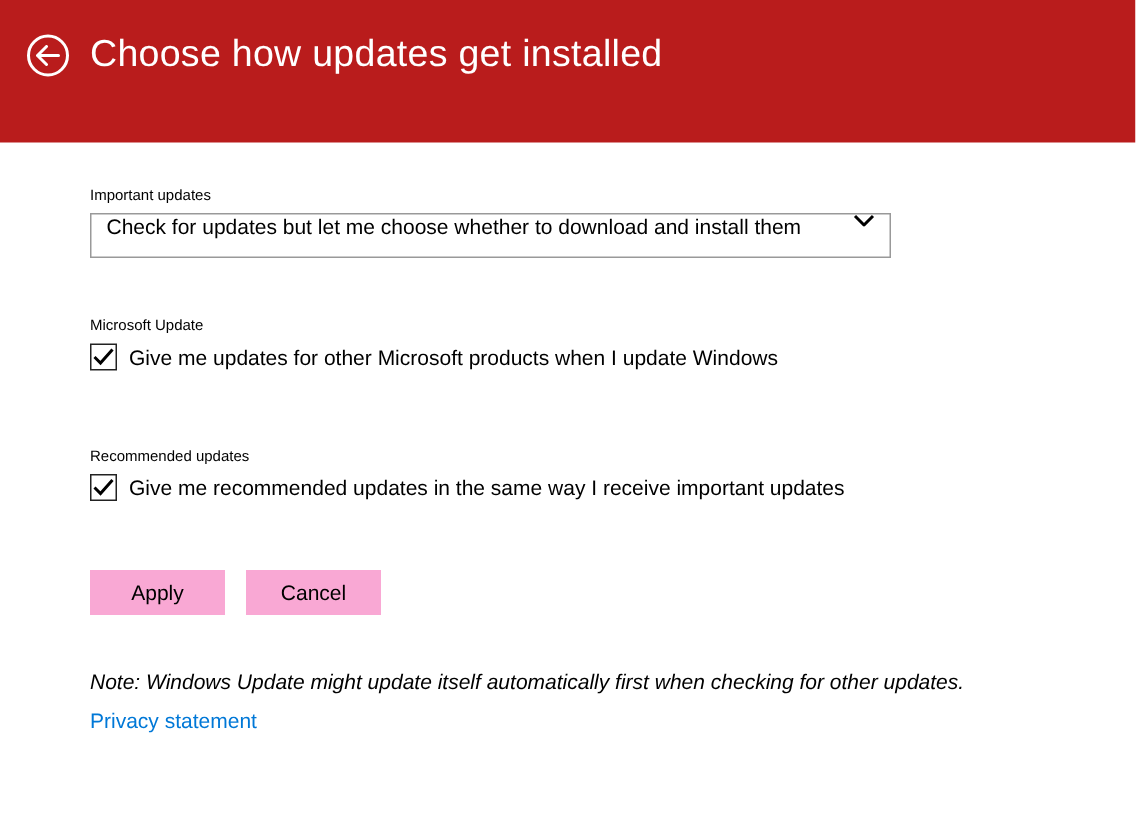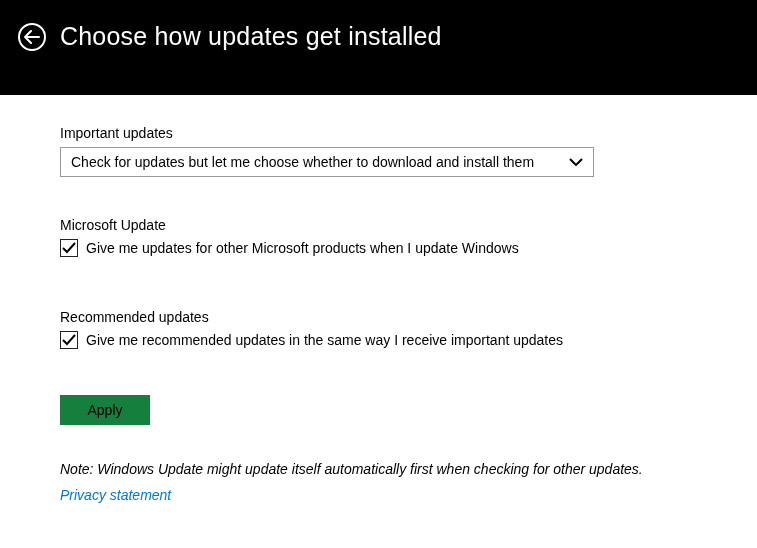--- a/index.html
+++ b/index.html
@@ -8,21 +8,21 @@
       padding: 0;
       font-family: "Segoe UI", Tahoma, sans-serif;
       font-size: 14px;
       color: #000;
       background: #fff;
       width: 757px;
       height: 548px;
       overflow: hidden;
     }
     .header {
-      background: #000000;
+      background: #b91c1c;
       color: #fff;
       height: 95px;
       display: flex;
       align-items: center;
       padding-left: 18px;
       padding-bottom: 22px;
     }
     .back-btn {
       width: 28px;
       height: 28px;
@@ -38,29 +38,29 @@
     .title {
       font-size: 25px;
       font-weight: 300;
       margin-left: 14px;
       letter-spacing: 0.2px;
     }
     .content {
       padding: 30px 60px 0 60px;
     }
     .section-label {
-      font-size: 14px;
+      font-size: 10px;
       margin-bottom: 6px;
     }
     .dropdown {
       border: 1px solid #999;
       width: 534px;
       height: 30px;
       display: flex;
-      align-items: center;
+      align-items: flex-start;
       justify-content: space-between;
       padding: 0 10px;
       cursor: pointer;
       font-size: 14px;
     }
     .dropdown .chev svg { display: block; }
     .group {
       margin-top: 52px;
     }
     .checkbox-row {
@@ -82,40 +82,39 @@
     .checkbox-label {
       margin-left: 8px;
       font-size: 14px;
     }
     .buttons {
       margin-top: 46px;
       display: flex;
       gap: 14px;
     }
     .btn {
-      background: #15803d;
+      background: #f9a8d4;
       border: none;
       width: 90px;
       height: 30px;
       font-size: 14px;
       font-family: inherit;
       cursor: pointer;
       color: #000;
     }
     .note {
       margin-top: 36px;
       font-size: 14px;
       font-style: italic;
     }
     .link {
       color: #0078d7;
       cursor: pointer;
       margin-top: 10px;
       display: inline-block;
-      font-style: italic;
     }
   </style>
 </head>
 <body>
 
 <div class="header">
   <div class="back-btn">
     <svg width="16" height="14" viewBox="0 0 16 14">
       <path d="M7 1 L1 7 L7 13 M1 7 L15 7" stroke="#fff" stroke-width="2" fill="none" stroke-linecap="round" stroke-linejoin="round"></path>
     </svg>
@@ -156,18 +155,19 @@
         <svg width="14" height="12" viewBox="0 0 14 12">
           <path d="M1 6 L5 10 L13 1" stroke="#000" stroke-width="2" fill="none"></path>
         </svg>
       </div>
       <span class="checkbox-label">Give me recommended updates in the same way I receive important updates</span>
     </div>
   </div>
 
   <div class="buttons">
     <button class="btn">Apply</button>
+    <button class="btn">Cancel</button>
   </div>
 
   <div class="note">Note: Windows Update might update itself automatically first when checking for other updates.</div>
   <div class="link">Privacy statement</div>
 
 </div>
 
 </body></html>

